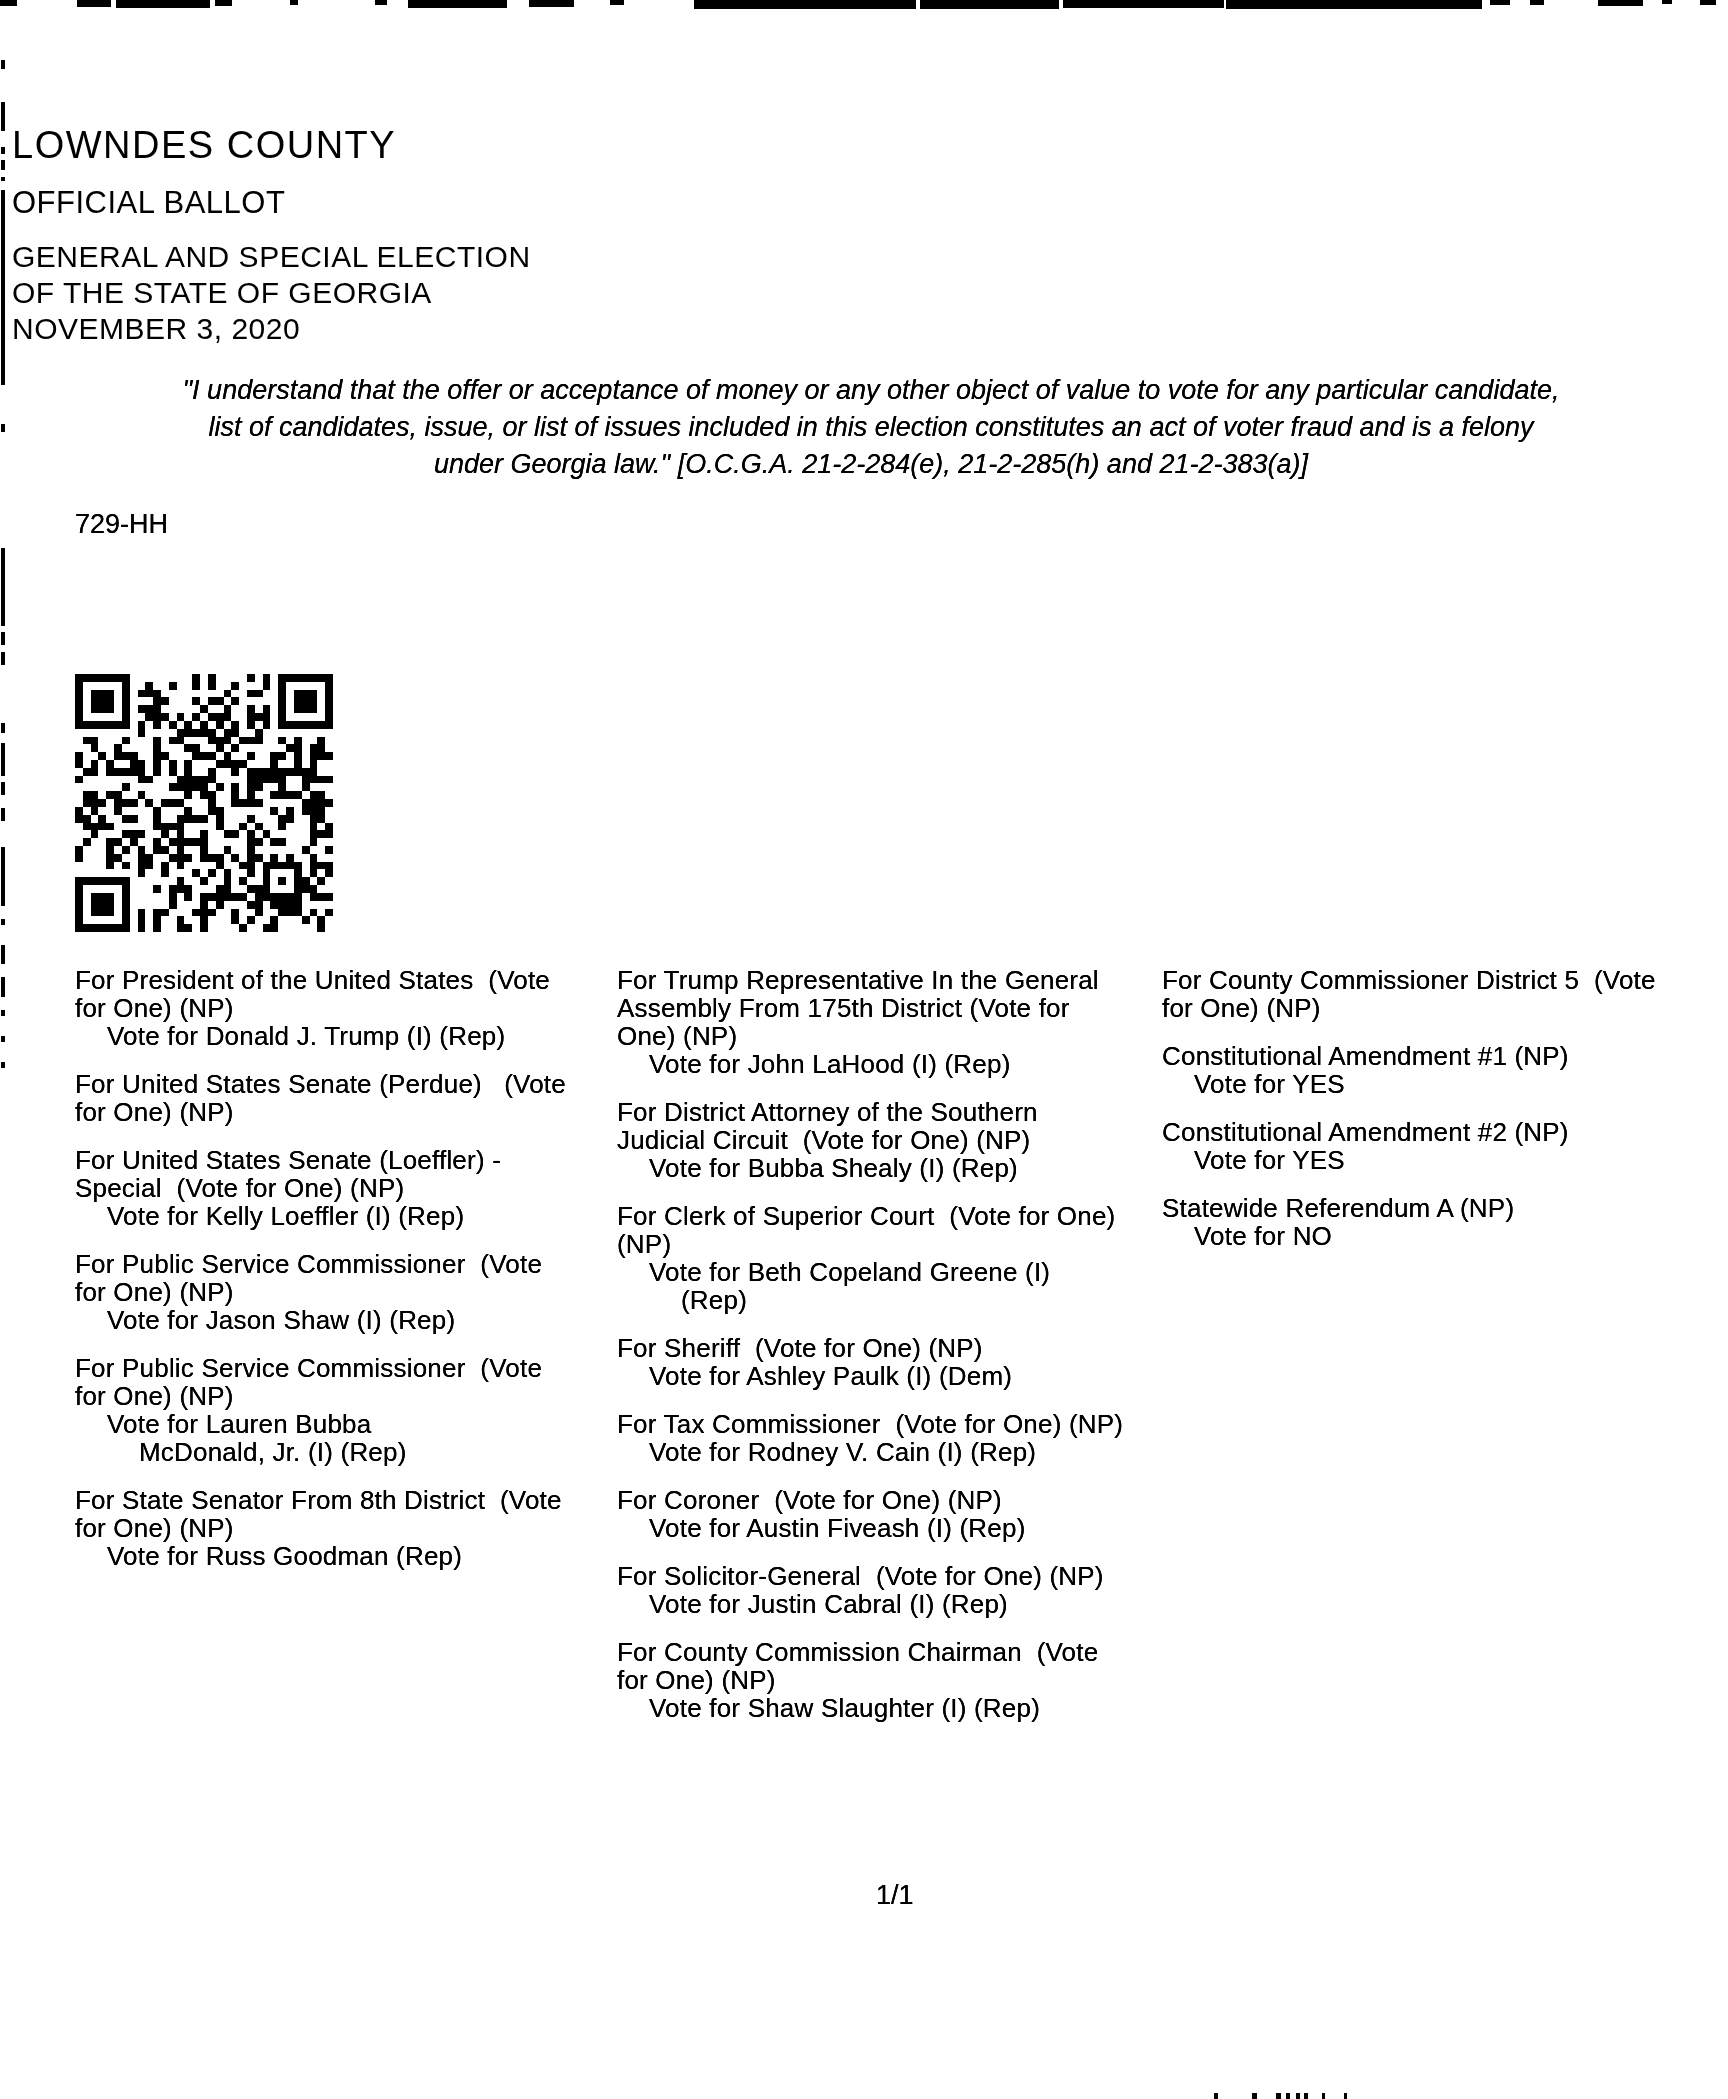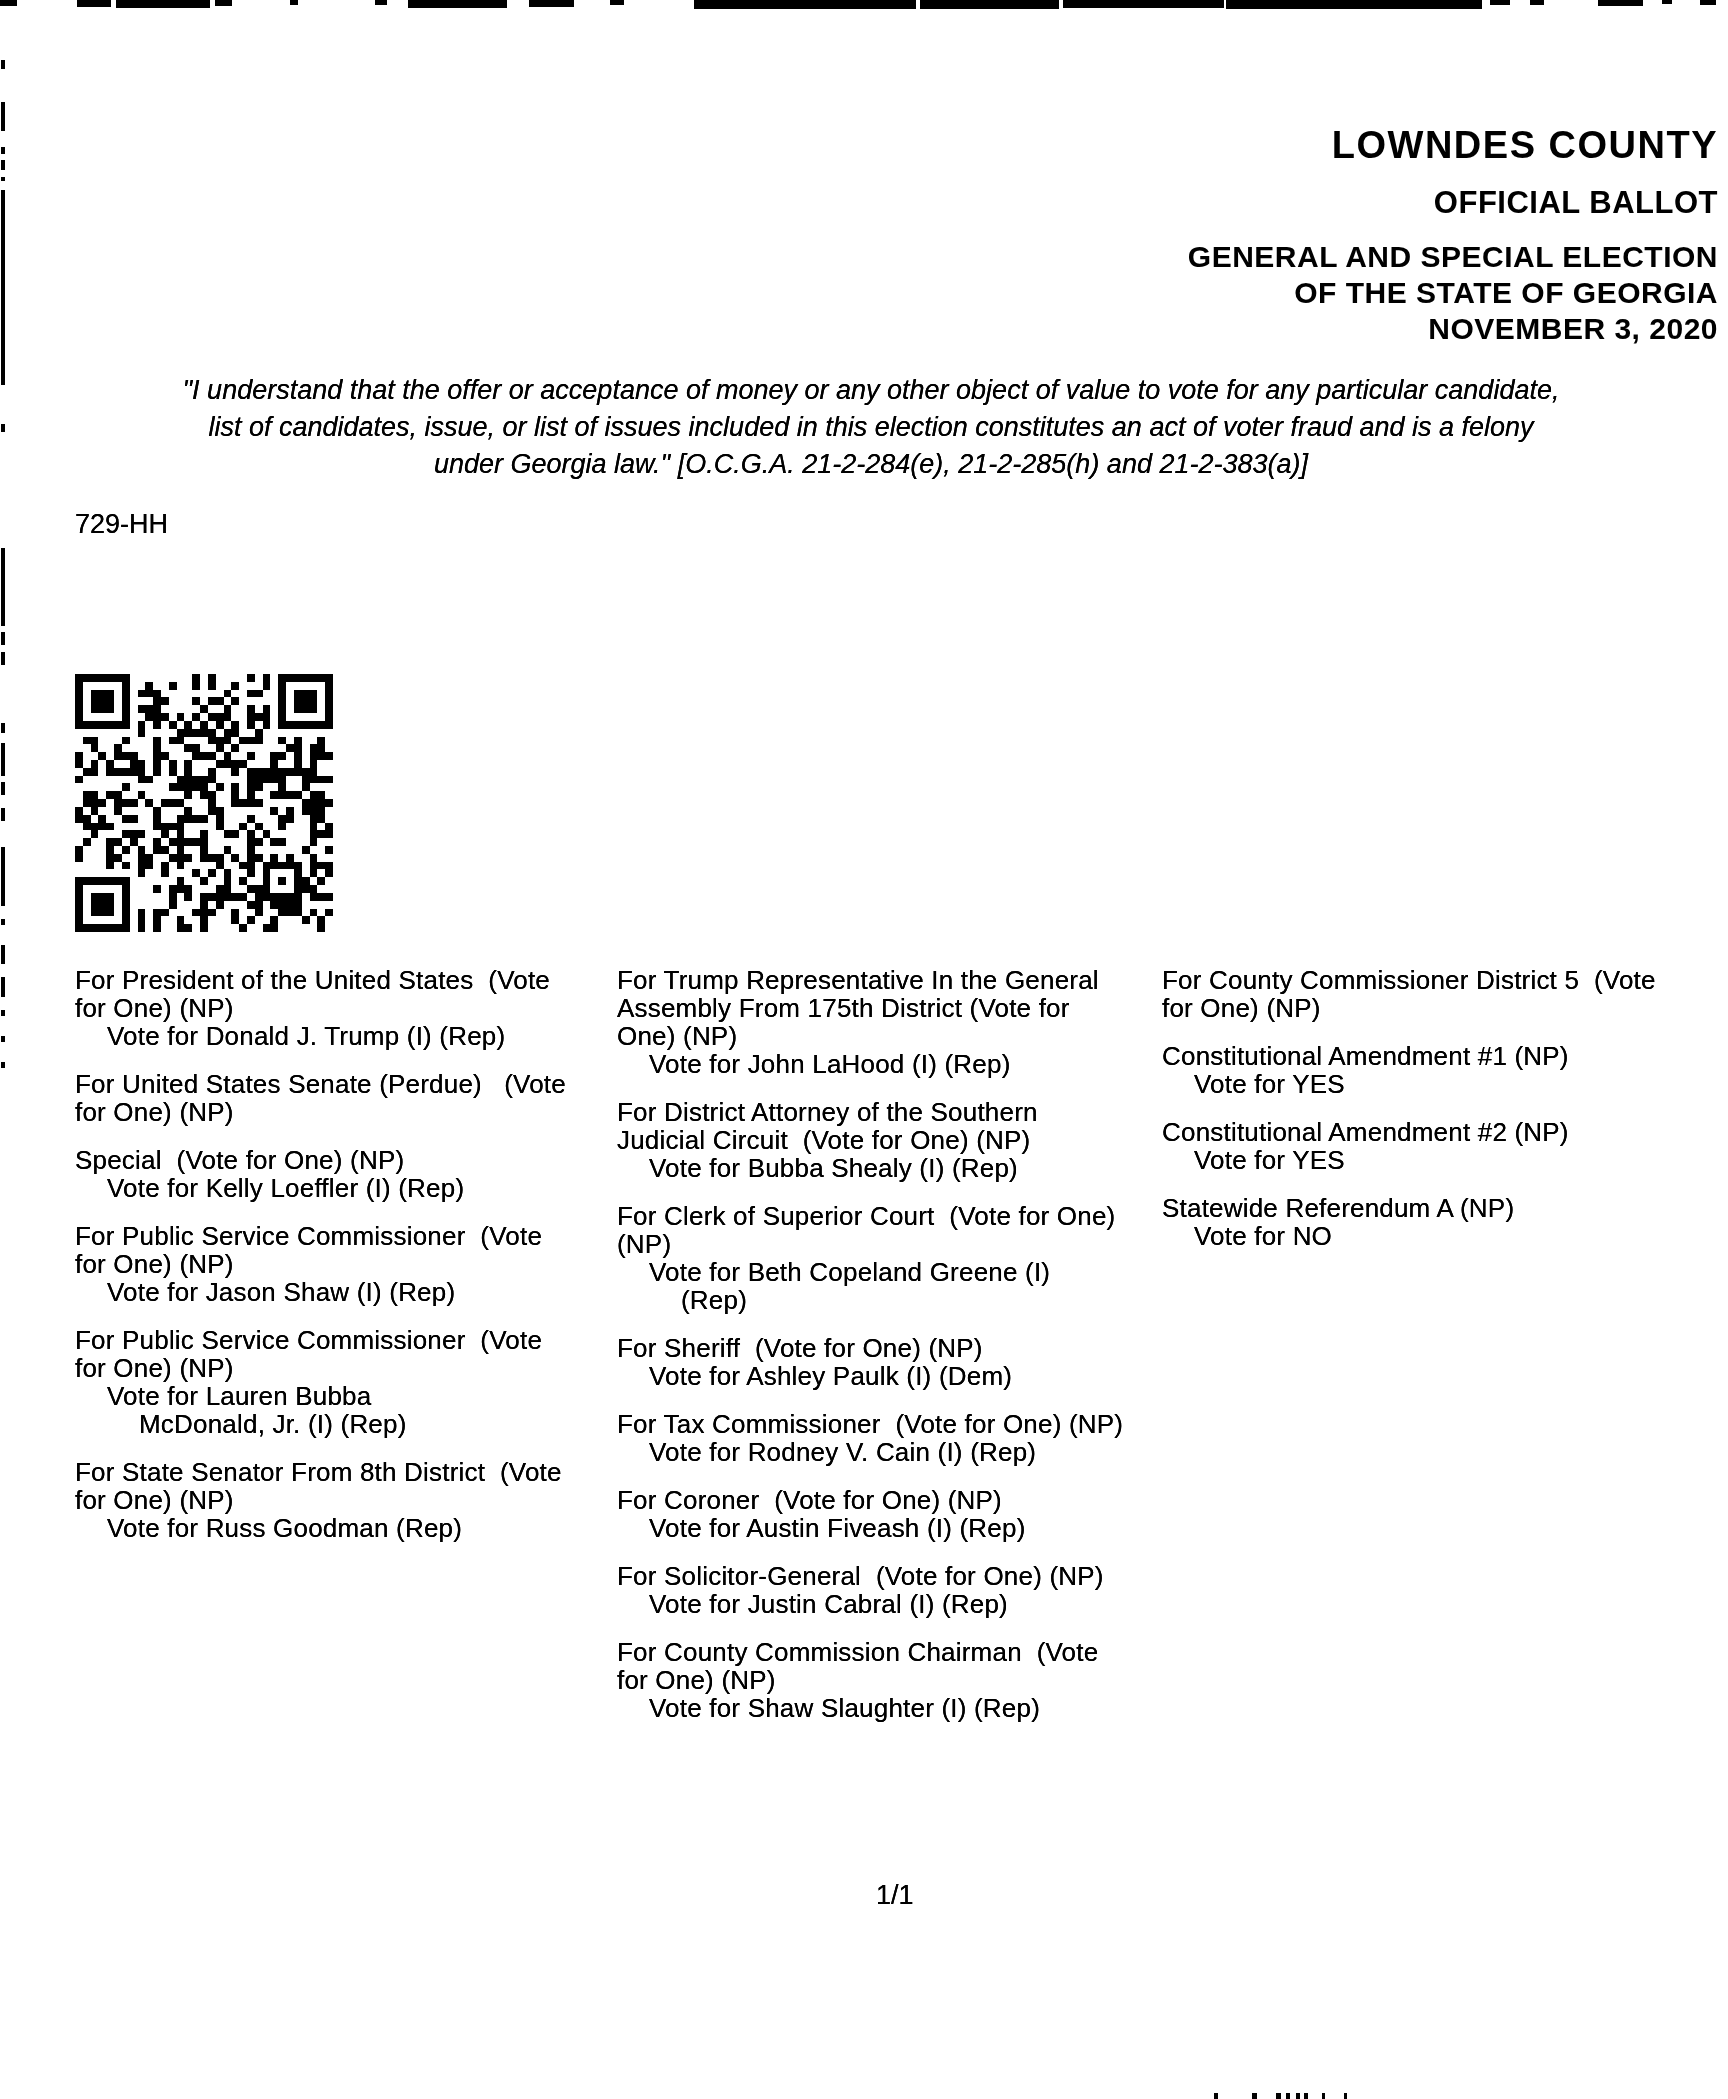--- a/index.html
+++ b/index.html
@@ -1,20 +1,20 @@
 <!DOCTYPE html>
 <html><head>
 <meta charset="utf-8">
 <style>
   html,body{margin:0;padding:0}
   body{
     width:1728px;height:2099px;position:relative;background:#fff;color:#000;
     font-family:"Liberation Sans",sans-serif;overflow:hidden;
   }
-  .hdr{position:absolute;left:12px;width:1706px;text-align:right;font-weight:bold;white-space:pre}
+  .hdr{position:absolute;left:12px;width:1706px;text-align:left;font-weight:normal;white-space:pre}
   #title{top:124px;font-size:38px;letter-spacing:1.5px}
   #subtitle{top:185px;font-size:31px;letter-spacing:.5px}
   #election{top:239px;font-size:30px;line-height:36px;letter-spacing:.5px}
   #disclaimer{
     position:absolute;left:26px;width:1690px;top:372px;text-align:center;
     font-style:italic;font-size:27px;line-height:37px;
     text-shadow:0 0 .6px #000;
   }
   #precinct{position:absolute;left:75px;top:509px;font-size:27px;text-shadow:0 0 .6px #000}
   #qr{position:absolute;left:75px;top:674px;width:258px;height:258px}
@@ -106,20 +106,21 @@
     <div class="entry">
       <div class="line">For President of the United States  (Vote</div>
       <div class="line">for One) (NP)</div>
       <div class="line vote">Vote for Donald J. Trump (I) (Rep)</div>
     </div>
     <div class="entry">
       <div class="line">For United States Senate (Perdue)   (Vote</div>
       <div class="line">for One) (NP)</div>
     </div>
     <div class="entry">
+      <div class="line">For United States Senate (Loeffler) -</div>
       <div class="line">Special  (Vote for One) (NP)</div>
       <div class="line vote">Vote for Kelly Loeffler (I) (Rep)</div>
     </div>
     <div class="entry">
       <div class="line">For Public Service Commissioner  (Vote</div>
       <div class="line">for One) (NP)</div>
       <div class="line vote">Vote for Jason Shaw (I) (Rep)</div>
     </div>
     <div class="entry">
       <div class="line">For Public Service Commissioner  (Vote</div>

